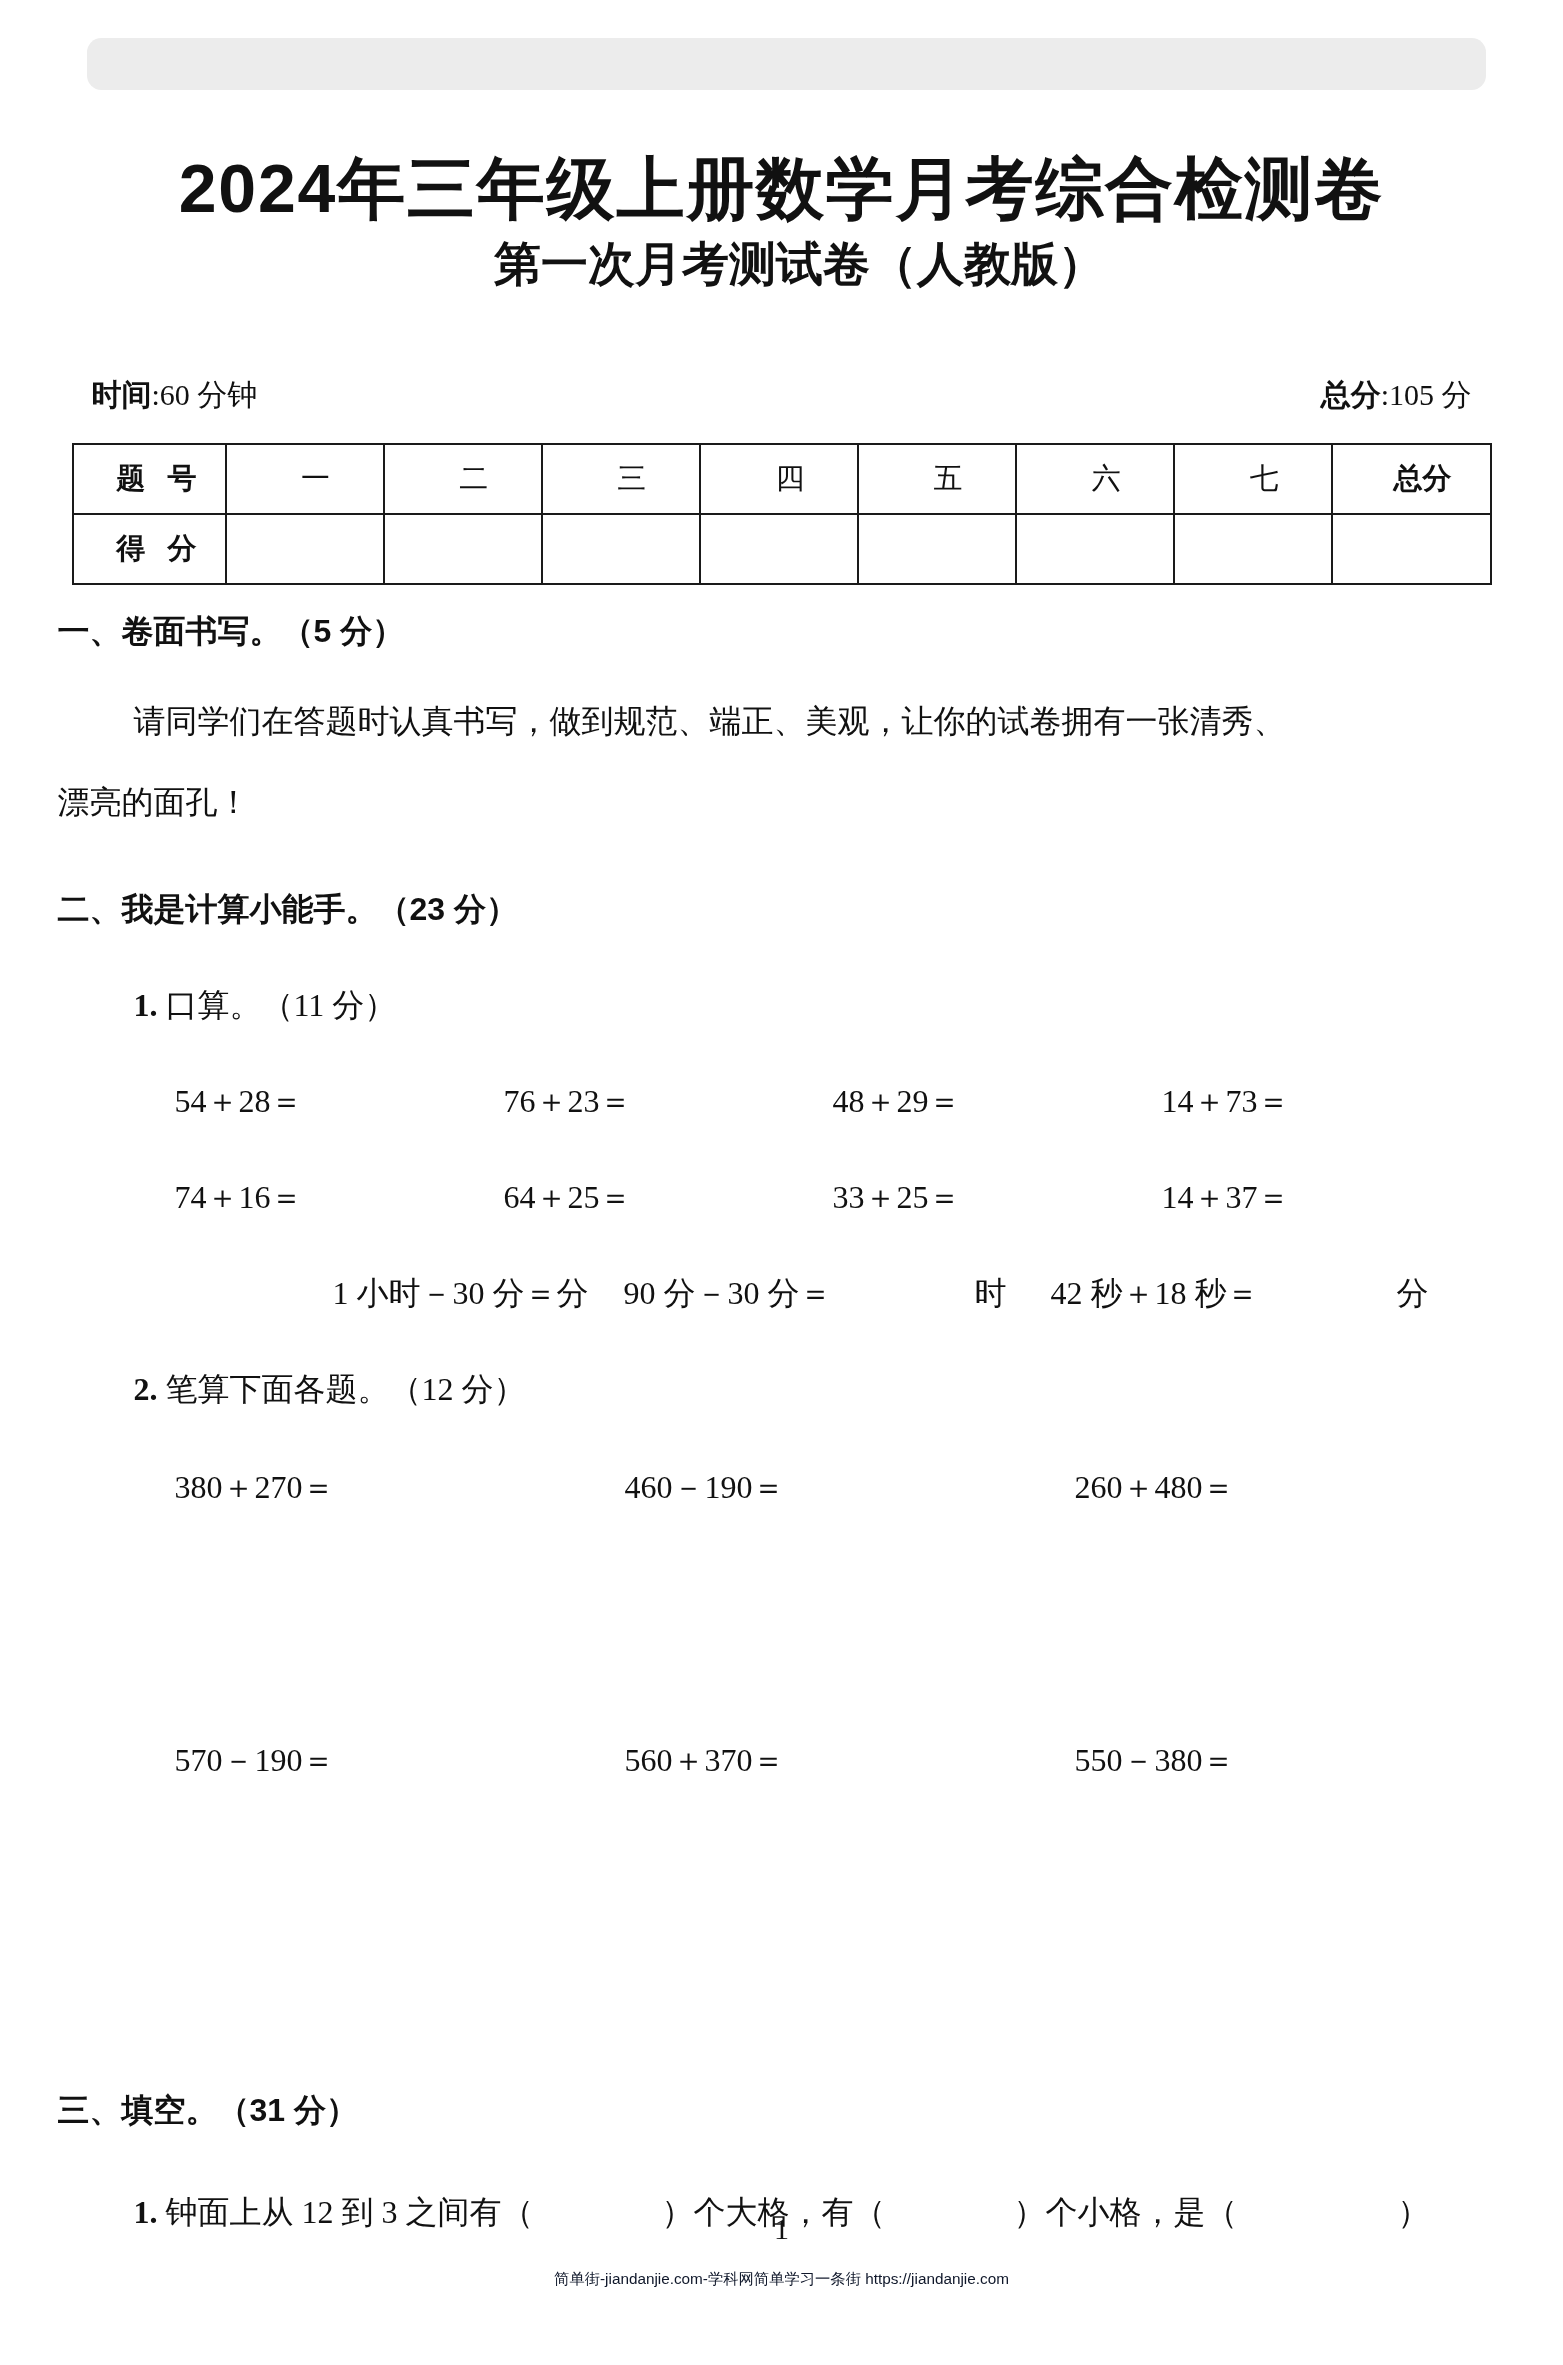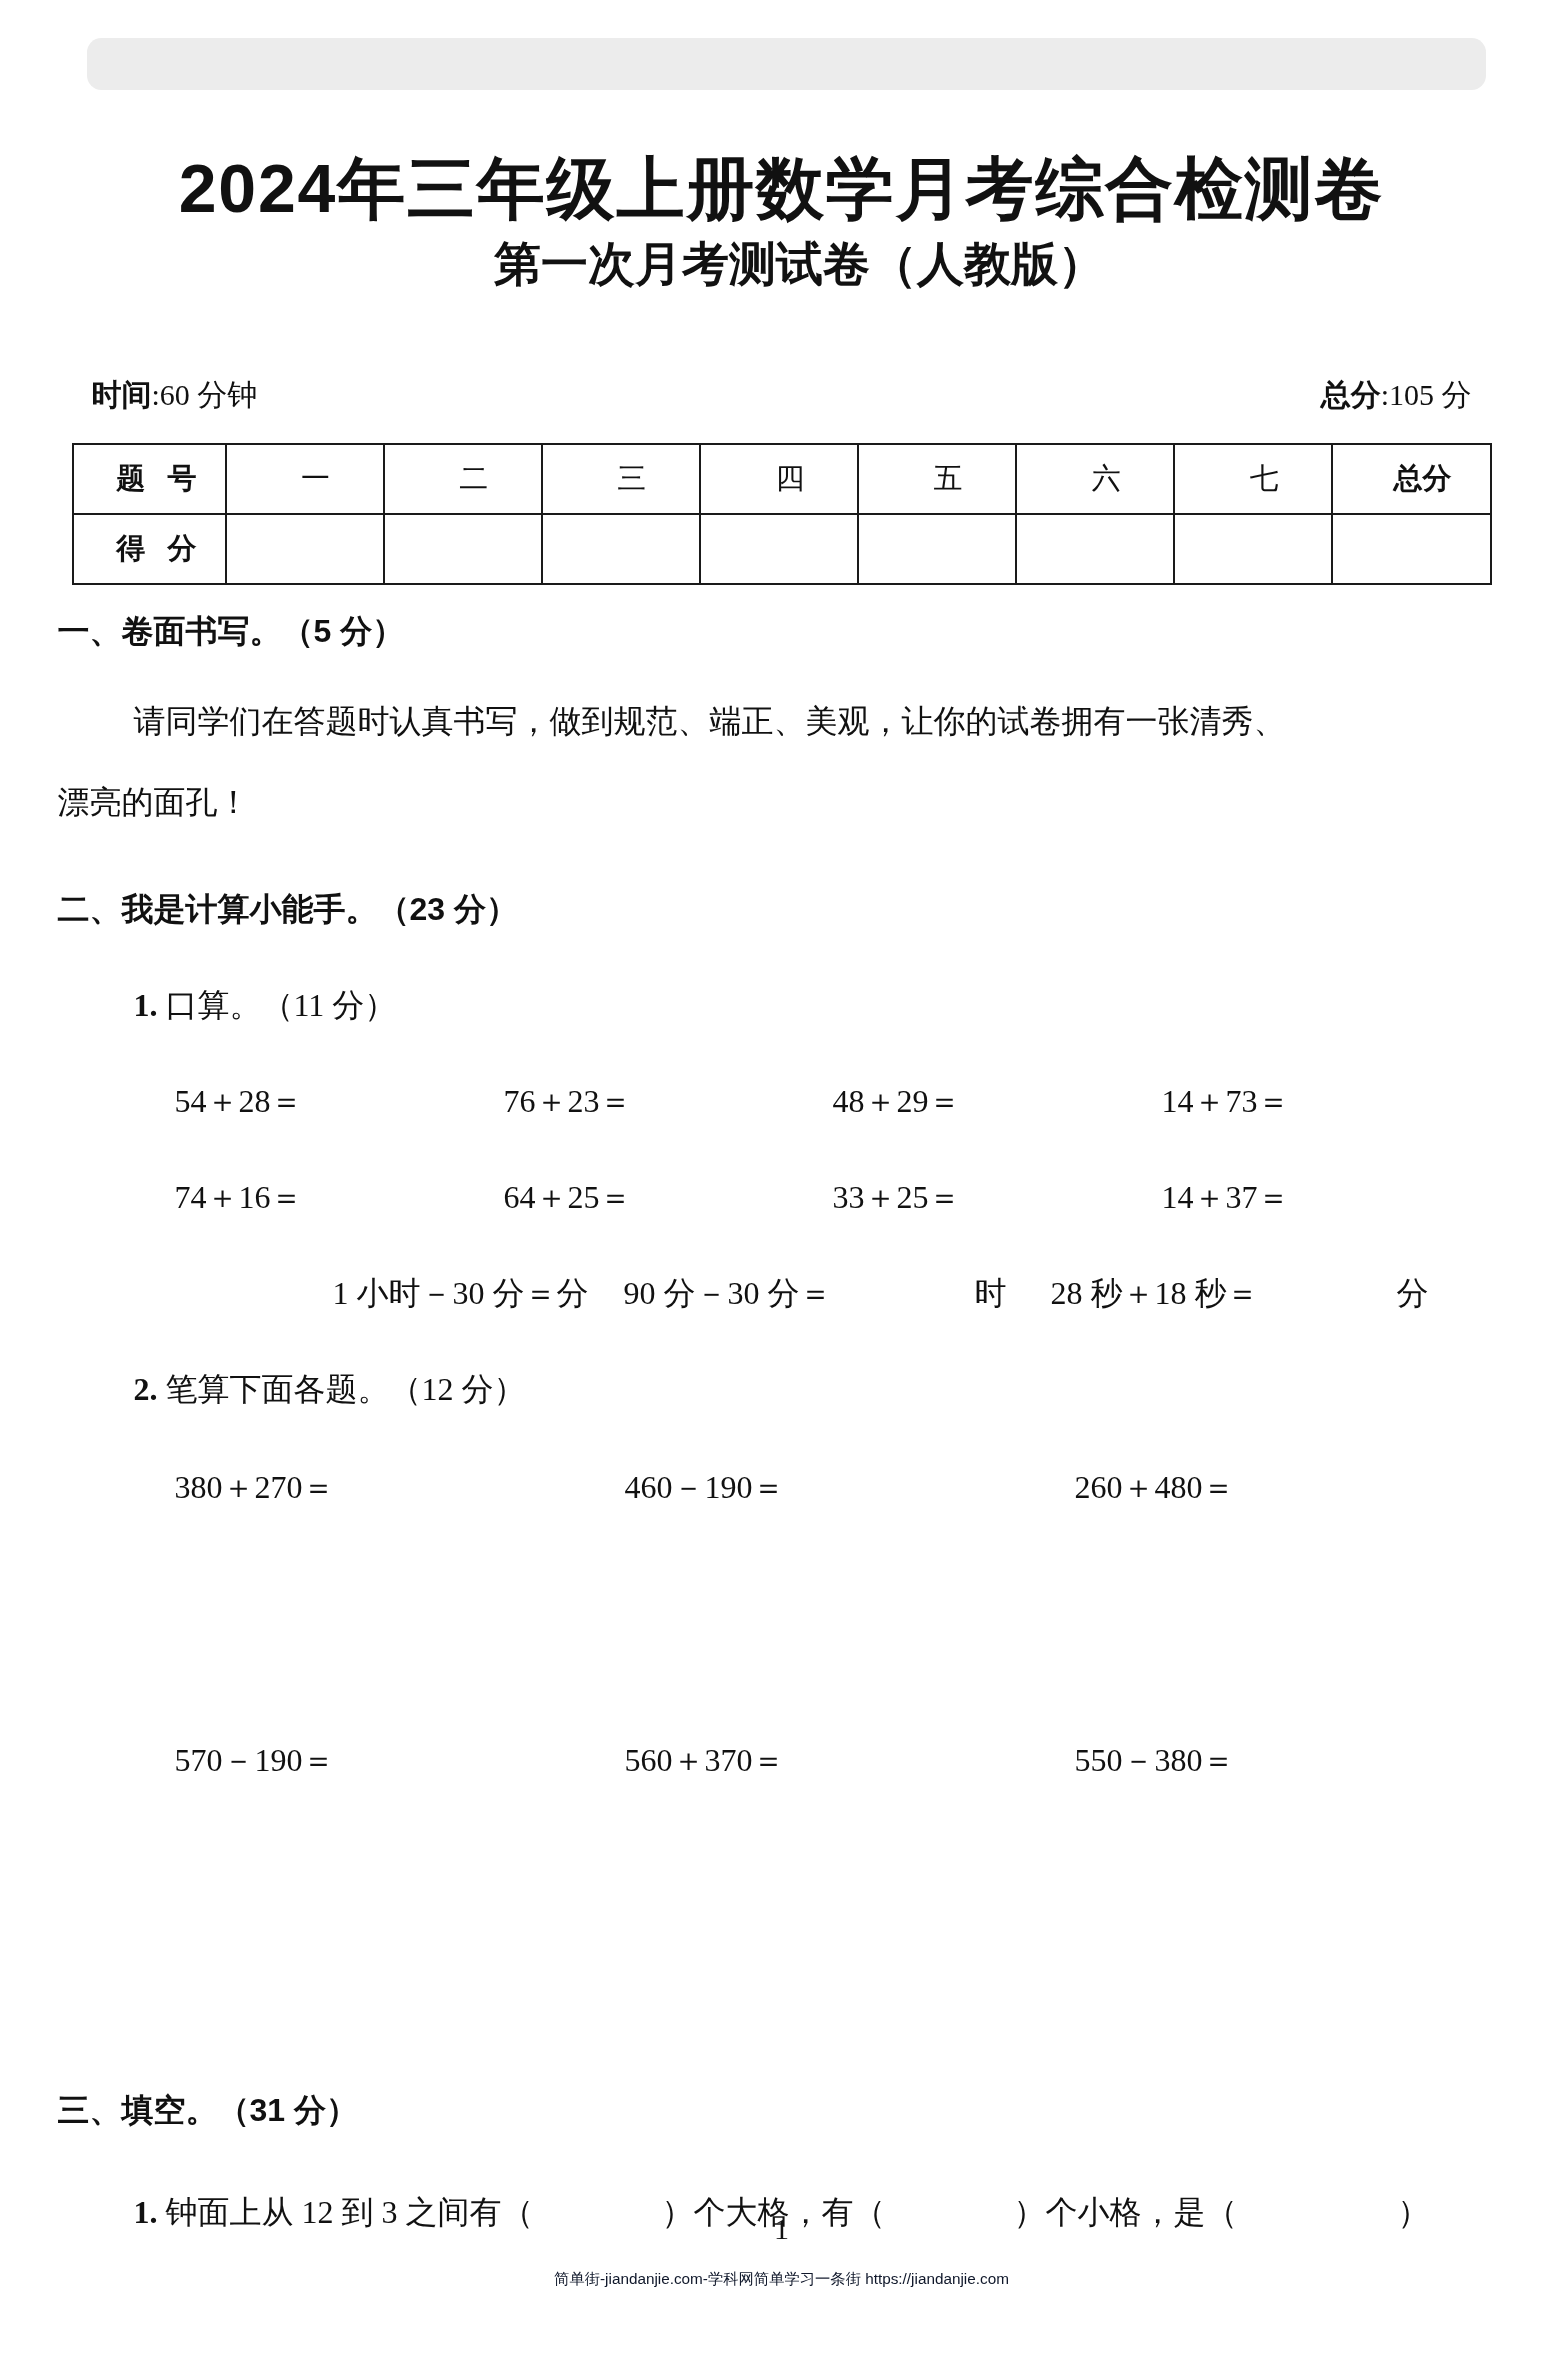--- a/index.html
+++ b/index.html
@@ -197,21 +197,21 @@
     <span>64＋25＝</span>
     <span>33＋25＝</span>
     <span>14＋37＝</span>
   </div>
 
   <div class="time-row">
     <span class="w1">1 小时－30 分＝</span>
     <span class="w2">分</span>
     <span class="w3">90 分－30 分＝</span>
     <span class="w4">时</span>
-    <span class="w5">28 秒＋18 秒＝</span>
+    <span class="w5">42 秒＋18 秒＝</span>
     <span class="w6">分</span>
   </div>
 
   <div class="q-label">
     <span class="q-num">2.</span><span> 笔算下面各题。（12 分）</span>
   </div>
 
   <div class="column-row row-a">
     <span>380＋270＝</span>
     <span>460－190＝</span>

